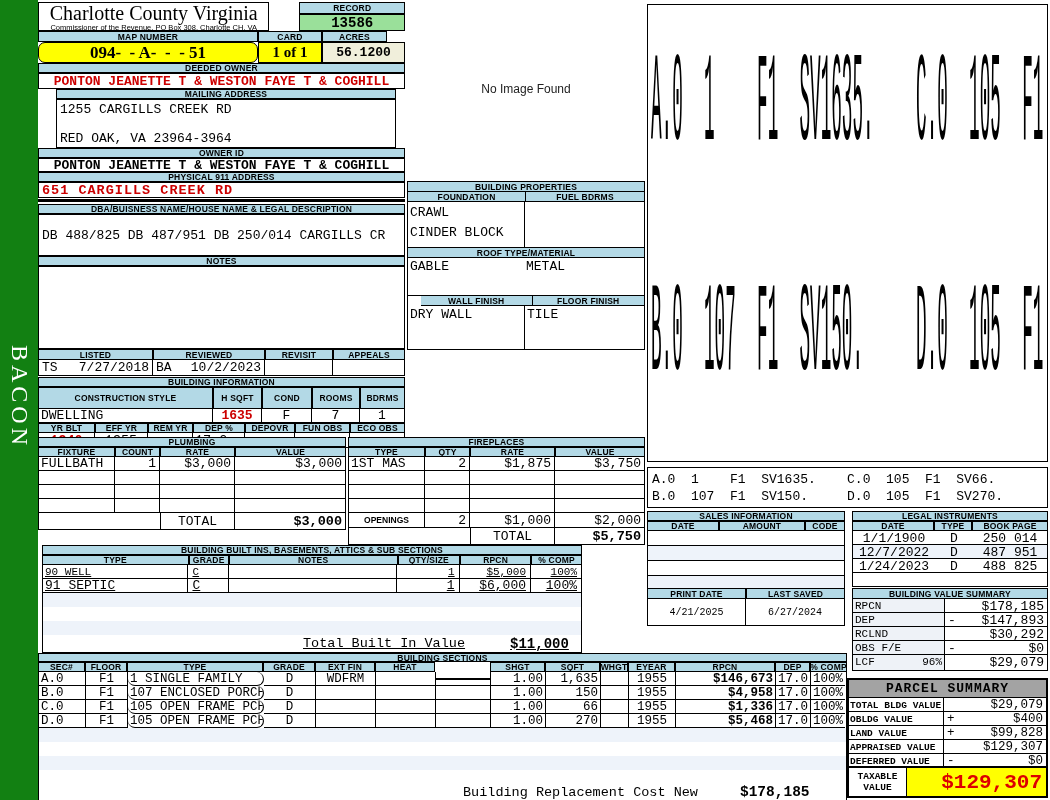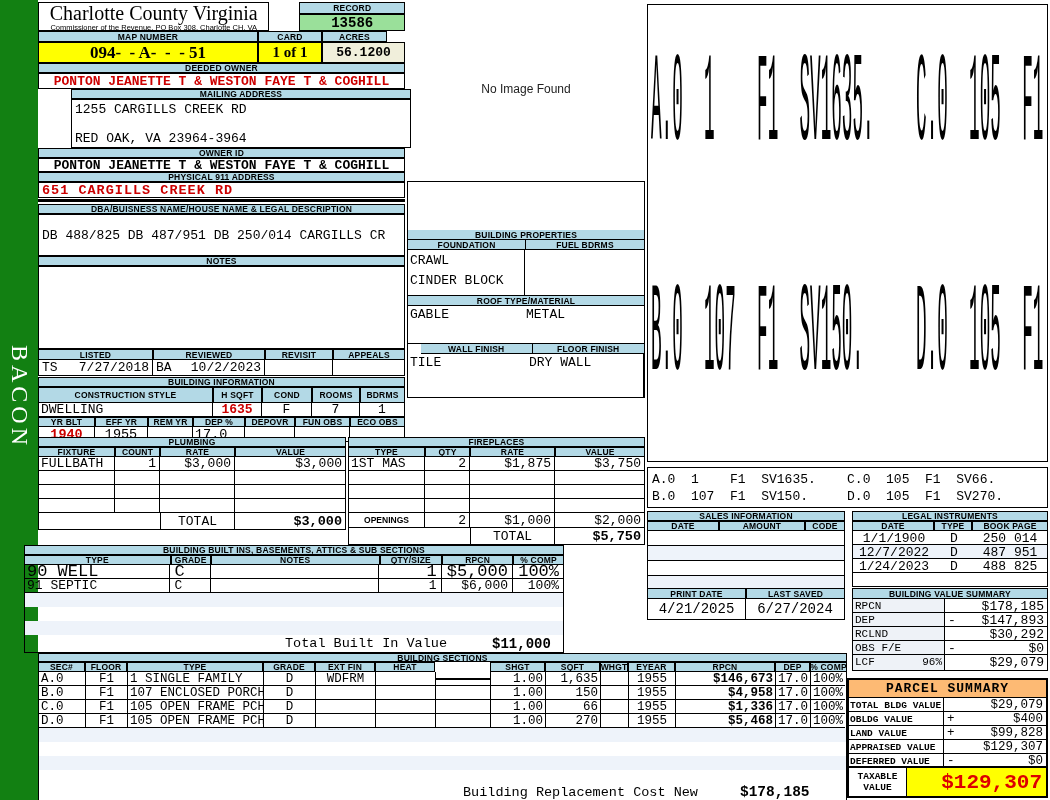--- a/index.html
+++ b/index.html
@@ -12,21 +12,21 @@
       display:flex;align-items:center;justify-content:center;letter-spacing:.2px;
       box-sizing:border-box;overflow:hidden;white-space:nowrap;}
   .bx{border:1px solid #000;box-sizing:border-box;overflow:hidden;}
   .cell{border-right:1px solid #000;box-sizing:border-box;overflow:hidden;display:flex;align-items:center;}
   .cell:last-child{border-right:none;}
   .ctr{justify-content:center;}
   .rgt{justify-content:flex-end;}
   .mono13{font:13px "Liberation Mono",monospace;}
   .b{font-weight:bold;}
   .red{color:#cc0000;}
-  .pre{white-space:pre;}
+  .pre{white-space:pre;border-radius:7px;}
   .rline>div{border-bottom:1px solid #000;}
   .county{font:20px "Liberation Serif",serif;line-height:19px;}
   .commish{font:7.5px "Liberation Sans",sans-serif;}
   .stretch{position:absolute;left:3px;white-space:pre;font:19px "Liberation Mono",monospace;
            transform-origin:0 0;transform:scale(.93,6.6);}
   .sidebar-text{writing-mode:vertical-rl;font:24px "Liberation Serif",serif;color:#fff;letter-spacing:4px;}
 </style>
 </head>
 <body>
 
@@ -58,21 +58,21 @@
       <div class="bx ctr" style="width:64px;background:#ffff00;display:flex;align-items:center;font:bold 15px 'Liberation Serif',serif;">1 of 1</div>
       <div class="bx ctr b" style="width:83px;background:#f0efdb;display:flex;align-items:center;font-size:13px;">56.1200</div>
     </div>
   </div>
 
   <div class="abs" style="left:38px;top:63px;width:367px;">
     <div class="hd" style="height:10px;">DEEDED OWNER</div>
     <div class="bx ctr b red" style="height:16px;display:flex;align-items:center;font-size:13px;">PONTON JEANETTE T &amp; WESTON FAYE T &amp; COGHILL</div>
   </div>
 
-  <div class="abs" style="left:55px;top:89px;width:356px;padding-left:16px;">
+  <div class="abs" style="left:40px;top:89px;width:356px;padding-left:16px;">
     <div class="hd" style="height:10px;">MAILING ADDRESS</div>
     <div class="bx" style="height:49px;padding:2px 3px;">
       <div class="mono13">1255 CARGILLS CREEK RD</div>
       <div class="mono13" style="margin-top:14px;">RED OAK, VA 23964-3964</div>
     </div>
   </div>
 
   <div class="abs" style="left:38px;top:148px;width:367px;">
     <div class="hd" style="height:10px;">OWNER ID</div>
     <div class="bx ctr b" style="height:14px;display:flex;align-items:center;font-size:13px;">PONTON JEANETTE T &amp; WESTON FAYE T &amp; COGHILL</div>
@@ -111,21 +111,21 @@
         <span>BA</span>
         <span>10/2/2023</span>
       </div>
       <div class="cell" style="width:68px;"></div>
       <div class="cell" style="width:71px;"></div>
     </div>
   </div>
 
   <div class="abs" style="left:38px;top:377px;width:367px;">
     <div class="hd" style="height:10px;">BUILDING INFORMATION</div>
-    <div class="row" style="height:16px;">
+    <div class="row" style="height:22px;">
       <div class="hd" style="width:175px;">CONSTRUCTION STYLE</div>
       <div class="hd" style="width:49px;">H SQFT</div>
       <div class="hd" style="width:50px;">COND</div>
       <div class="hd" style="width:48px;">ROOMS</div>
       <div class="hd" style="width:45px;">BDRMS</div>
     </div>
     <div class="row bx" style="height:14px;border-top:none;font-size:13px;">
       <div class="cell" style="width:174px;padding-left:2px;">DWELLING</div>
       <div class="cell ctr b red" style="width:49px;">1635</div>
       <div class="cell ctr" style="width:50px;">F</div>
@@ -233,32 +233,32 @@
         <div class="cell rgt" style="width:89px;padding-right:3px;">$2,000</div>
       </div>
       <div class="row" style="height:16px;font-size:13px;">
         <div style="width:121px;"></div>
         <div class="cell ctr" style="width:85px;border-left:1px solid #000;">TOTAL</div>
         <div class="cell rgt b" style="width:89px;padding-right:3px;font-size:13.5px;">$5,750</div>
       </div>
     </div>
   </div>
 
-  <div class="abs" style="left:24px;top:545px;width:540px;">
+  <div class="abs" style="left:42px;top:545px;width:540px;text-decoration:underline;">
     <div class="hd" style="height:10px;">BUILDING BUILT INS, BASEMENTS, ATTICS &amp; SUB SECTIONS</div>
     <div class="row" style="height:10px;">
       <div class="hd" style="width:165px;">TYPE</div>
       <div class="hd" style="width:45px;">GRADE</div>
       <div class="hd" style="width:190px;">NOTES</div>
       <div class="hd" style="width:70px;">QTY/SIZE</div>
       <div class="hd" style="width:80px;">RPCN</div>
       <div class="hd" style="width:57px;">% COMP</div>
     </div>
     <div class="bx" style="border-top:none;">
-      <div class="row rline" style="height:14px;font-size:17px;">
+      <div class="row rline" style="height:14px;font-size:11px;">
         <div class="cell" style="width:164px;padding-left:2px;">90 WELL</div>
         <div class="cell" style="width:45px;padding-left:4px;">C</div>
         <div class="cell" style="width:190px;"></div>
         <div class="cell rgt" style="width:70px;padding-right:4px;">1</div>
         <div class="cell rgt" style="width:80px;padding-right:4px;">$5,000</div>
         <div class="cell rgt" style="width:56px;padding-right:4px;">100%</div>
       </div>
       <div class="row rline" style="height:14px;font-size:13px;">
         <div class="cell" style="width:164px;padding-left:2px;">91 SEPTIC</div>
         <div class="cell" style="width:45px;padding-left:4px;">C</div>
@@ -372,21 +372,21 @@
         <div class="b" style="margin-left:42px;font-size:14.5px;">$178,185</div>
       </div>
     </div>
   </div>
 
   <div class="abs" style="left:405px;top:0;width:242px;height:178px;display:flex;align-items:center;justify-content:center;">
     <span style="font:12px 'Liberation Sans',sans-serif;color:#222;">No Image Found</span>
   </div>
 
   <div class="abs bx" style="left:407px;top:181px;width:238px;">
-    <div class="hd" style="height:10px;border:none;border-bottom:1px solid #000;margin-top:48px;">BUILDING PROPERTIES</div>
+    <div class="hd" style="height:10px;border:none;border-bottom:1px solid #000;">BUILDING PROPERTIES</div>
     <div class="row" style="height:10px;">
       <div class="hd" style="width:118px;border:none;border-right:1px solid #000;border-bottom:1px solid #000;">FOUNDATION</div>
       <div class="hd" style="width:118px;border:none;border-bottom:1px solid #000;">FUEL BDRMS</div>
     </div>
     <div class="row" style="height:46px;border-bottom:1px solid #000;">
       <div style="width:117px;border-right:1px solid #000;padding:1px 2px;font-size:13px;line-height:20px;">
         <div>CRAWL</div>
         <div>CINDER BLOCK</div>
       </div>
       <div style="width:119px;font-size:13px;"></div>
@@ -394,22 +394,22 @@
     <div class="hd" style="height:10px;border:none;border-bottom:1px solid #000;">ROOF TYPE/MATERIAL</div>
     <div style="height:37px;border-bottom:1px solid #000;position:relative;font-size:13px;">
       <span class="abs" style="left:2px;top:1px;">GABLE</span>
       <span class="abs" style="left:118px;top:1px;">METAL</span>
     </div>
     <div class="row" style="height:10px;margin-left:13px;">
       <div class="hd" style="width:118px;border:none;border-right:1px solid #000;border-bottom:1px solid #000;">WALL FINISH</div>
       <div class="hd" style="width:118px;border:none;border-bottom:1px solid #000;">FLOOR FINISH</div>
     </div>
     <div class="row" style="height:43px;font-size:13px;">
+      <div style="width:117px;border-right:1px solid #000;padding:1px 2px;">DRY WALL</div>
       <div style="width:119px;padding:1px 2px;">TILE</div>
-      <div style="width:117px;border-right:1px solid #000;padding:1px 2px;">DRY WALL</div>
     </div>
   </div>
 
   <div class="abs bx" style="left:647px;top:4px;width:401px;height:458px;">
     <div class="stretch" style="top:28px;">A.0  1    F1  SV1635.    C.0  105  F1  SV66.</div>
     <div class="stretch" style="top:258px;">B.0  107  F1  SV150.     D.0  105  F1  SV270.</div>
   </div>
 
   <div class="abs bx" style="left:647px;top:467px;width:401px;height:41px;padding:3px 0 0 4px;font-size:13px;line-height:17px;">
     <div class="pre">A.0  1    F1  SV1635.    C.0  105  F1  SV66.</div>
@@ -456,21 +456,21 @@
       </div>
       <div style="height:13px;"></div>
     </div>
   </div>
 
   <div class="abs" style="left:647px;top:588px;width:198px;">
     <div class="row" style="height:11px;">
       <div class="hd" style="width:99px;">PRINT DATE</div>
       <div class="hd" style="width:99px;">LAST SAVED</div>
     </div>
-    <div class="row bx" style="height:21px;border-top:none;font-size:14px;">
+    <div class="row bx" style="height:27px;border-top:none;font-size:10px;">
       <div class="cell ctr" style="width:98px;">4/21/2025</div>
       <div class="cell ctr" style="width:98px;">6/27/2024</div>
     </div>
   </div>
 
   <div class="abs bx" style="left:852px;top:588px;width:196px;">
     <div class="hd" style="height:10px;border:none;border-bottom:1px solid #000;">BUILDING VALUE SUMMARY</div>
     <div class="row" style="height:14px;border-bottom:1px solid #000;">
       <div style="width:92px;background:#eef2f7;border-right:1px solid #000;font-size:11px;padding:1px 2px;display:flex;justify-content:space-between;">
           <span>RPCN</span>
@@ -517,21 +517,21 @@
           <span>96%</span>
         </div>
       <div style="flex:1;display:flex;font-size:13px;padding:0 3px;justify-content:space-between;">
           <span></span>
           <span>$29,079</span>
         </div>
     </div>
   </div>
 
   <div class="abs" style="left:847px;top:678px;width:201px;border:2px solid #000;box-sizing:border-box;">
-    <div style="height:17px;background:#fdba74;border-bottom:1px solid #000;display:flex;align-items:center;justify-content:center;font:bold 13px 'Liberation Mono',monospace;letter-spacing:1px;">PARCEL SUMMARY</div>
+    <div style="height:17px;background:#a3a3a3;border-bottom:1px solid #000;display:flex;align-items:center;justify-content:center;font:bold 13px 'Liberation Mono',monospace;letter-spacing:1px;">PARCEL SUMMARY</div>
     <div class="row" style="height:14px;border-bottom:1px solid #000;">
       <div style="width:95px;border-right:1px solid #000;font:bold 9.5px 'Liberation Mono',monospace;padding:2px 1px;">TOTAL BLDG VALUE</div>
       <div style="flex:1;display:flex;justify-content:space-between;font-size:12.5px;padding:0 3px;">
           <span></span>
           <span>$29,079</span>
         </div>
     </div>
     <div class="row" style="height:14px;border-bottom:1px solid #000;">
       <div style="width:95px;border-right:1px solid #000;font:bold 9.5px 'Liberation Mono',monospace;padding:2px 1px;">OBLDG VALUE</div>
       <div style="flex:1;display:flex;justify-content:space-between;font-size:12.5px;padding:0 3px;">

